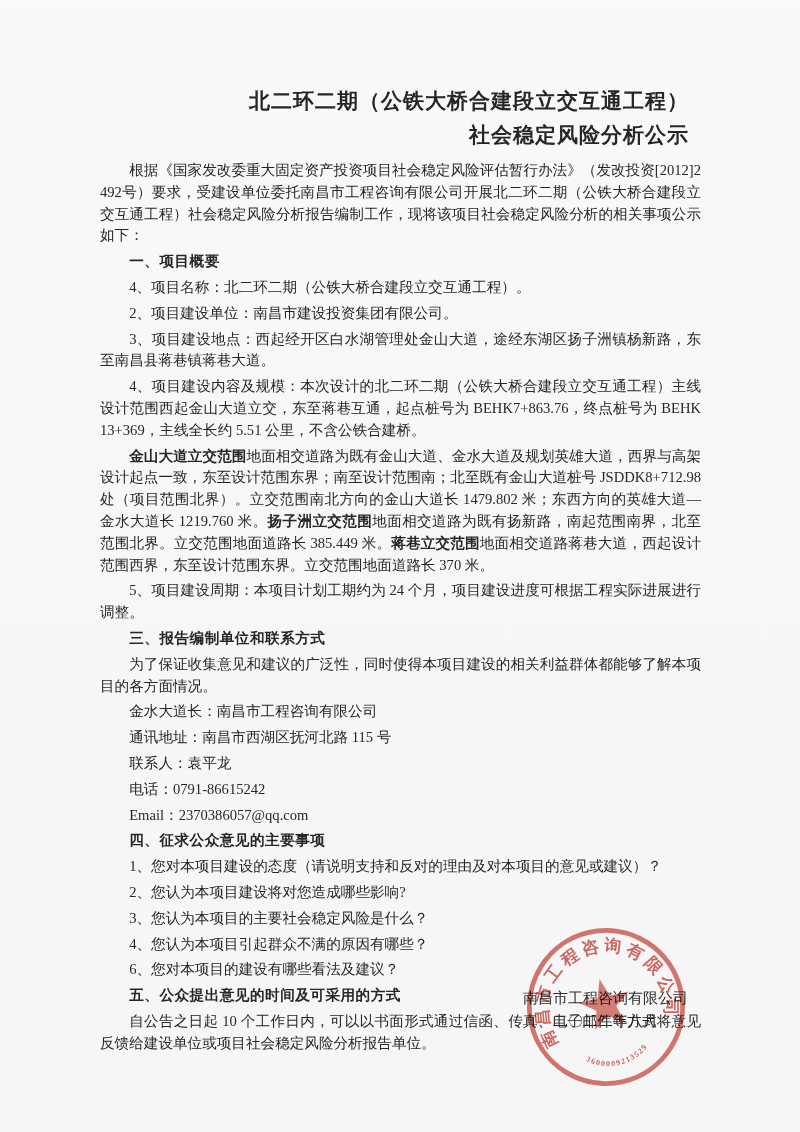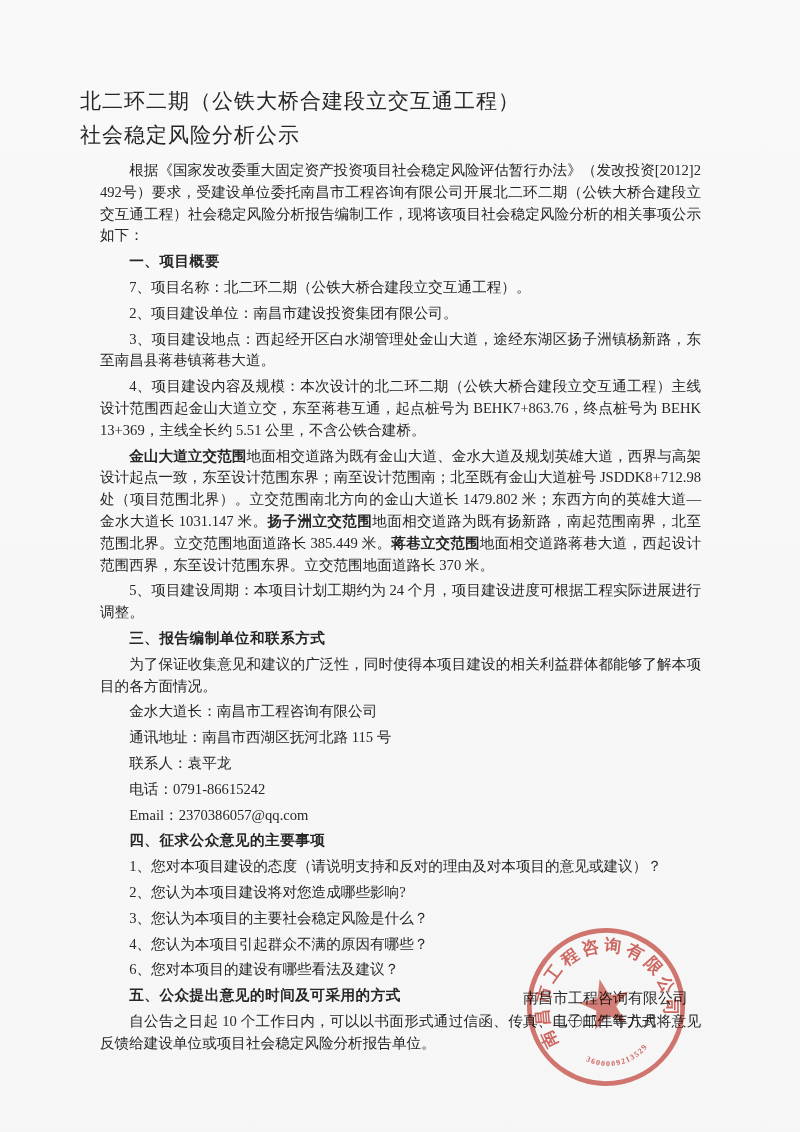--- a/index.html
+++ b/index.html
@@ -10,22 +10,22 @@
     font-family:"Liberation Serif","DejaVu Serif",serif;
     color:#262626;
     overflow:hidden;
   }
   .content{
     position:absolute;
     left:96px;top:84px;
     width:609px;
   }
   .title{
-    text-align:left;
-    font-weight:400;
+    text-align:right;
+    font-weight:700;
     font-size:21px;
     line-height:34px;
     transform:translateX(-16px);
     margin-bottom:8px;
     letter-spacing:1px;
   }
   .body-text{font-size:14.6px;line-height:21.8px;}
   p.para{
     margin:4px;
     text-indent:2em;
@@ -73,26 +73,26 @@
     <div class="title">
       <div>北二环二期（公铁大桥合建段立交互通工程）</div>
       <div>社会稳定风险分析公示</div>
     </div>
 
     <div class="body-text">
 
       <p class="para">根据《国家发改委重大固定资产投资项目社会稳定风险评估暂行办法》（发改投资[2012]2492号）要求，受建设单位委托南昌市工程咨询有限公司开展北二环二期（公铁大桥合建段立交互通工程）社会稳定风险分析报告编制工作，现将该项目社会稳定风险分析的相关事项公示如下：</p>
 
       <p class="para hd">一、项目概要</p>
-      <p class="para">7、项目名称：北二环二期（公铁大桥合建段立交互通工程）。</p>
+      <p class="para">4、项目名称：北二环二期（公铁大桥合建段立交互通工程）。</p>
       <p class="para">2、项目建设单位：南昌市建设投资集团有限公司。</p>
       <p class="para">3、项目建设地点：西起经开区白水湖管理处金山大道，途经东湖区扬子洲镇杨新路，东至南昌县蒋巷镇蒋巷大道。</p>
       <p class="para">4、项目建设内容及规模：本次设计的北二环二期（公铁大桥合建段立交互通工程）主线设计范围西起金山大道立交，东至蒋巷互通，起点桩号为 BEHK7+863.76，终点桩号为 BEHK13+369，主线全长约 5.51 公里，不含公铁合建桥。</p>
 
-      <p class="para"><span class="b">金山大道立交范围</span><span>地面相交道路为既有金山大道、金水大道及规划英雄大道，西界与高架设计起点一致，东至设计范围东界；南至设计范围南；北至既有金山大道桩号 JSDDK8+712.98 处（项目范围北界）。立交范围南北方向的金山大道长 1479.802 米；东西方向的英雄大道—金水大道长 1031.147 米。</span><span class="b">扬子洲立交范围</span><span>地面相交道路为既有扬新路，南起范围南界，北至范围北界。立交范围地面道路长 385.449 米。</span><span class="b">蒋巷立交范围</span><span>地面相交道路蒋巷大道，西起设计范围西界，东至设计范围东界。立交范围地面道路长 370 米。</span></p>
+      <p class="para"><span class="b">金山大道立交范围</span><span>地面相交道路为既有金山大道、金水大道及规划英雄大道，西界与高架设计起点一致，东至设计范围东界；南至设计范围南；北至既有金山大道桩号 JSDDK8+712.98 处（项目范围北界）。立交范围南北方向的金山大道长 1479.802 米；东西方向的英雄大道—金水大道长 1219.760 米。</span><span class="b">扬子洲立交范围</span><span>地面相交道路为既有扬新路，南起范围南界，北至范围北界。立交范围地面道路长 385.449 米。</span><span class="b">蒋巷立交范围</span><span>地面相交道路蒋巷大道，西起设计范围西界，东至设计范围东界。立交范围地面道路长 370 米。</span></p>
 
       <p class="para">5、项目建设周期：本项目计划工期约为 24 个月，项目建设进度可根据工程实际进展进行调整。</p>
 
       <p class="para hd">三、报告编制单位和联系方式</p>
 
       <p class="para">为了保证收集意见和建议的广泛性，同时使得本项目建设的相关利益群体都能够了解本项目的各方面情况。</p>
       <p class="para">金水大道长：南昌市工程咨询有限公司</p>
       <p class="para">通讯地址：南昌市西湖区抚河北路 115 号</p>
       <p class="para">联系人：袁平龙</p>
       <p class="para">电话：0791-86615242</p>

